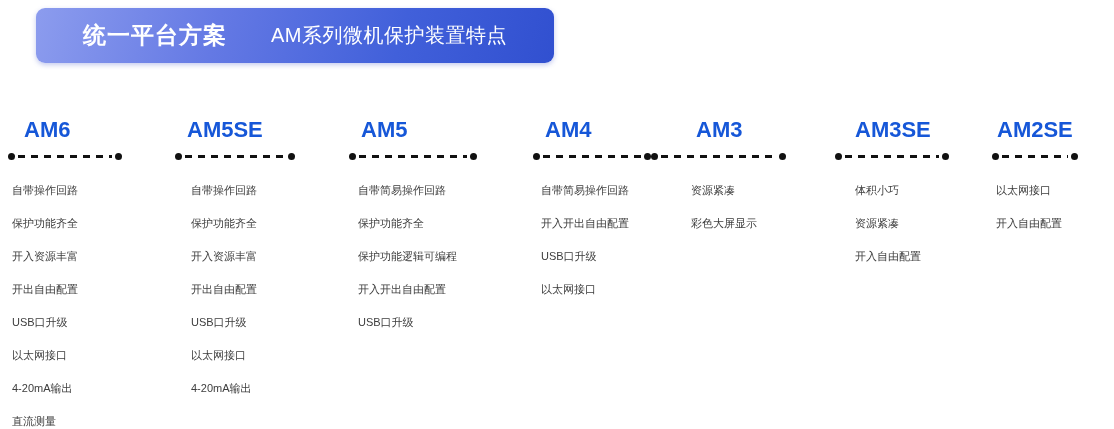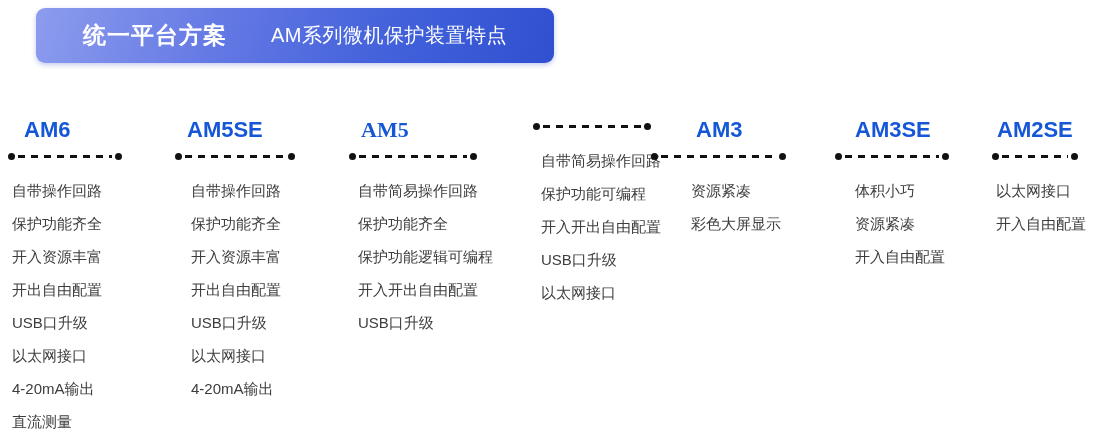--- a/index.html
+++ b/index.html
@@ -31,27 +31,27 @@
     height:30px; line-height:28px; white-space:nowrap;
   }
   .dash { display:flex; align-items:center; height:9px; margin-top:6px; }
   .dot  { width:7px; height:7px; border-radius:50%; background:#111111; flex:none; }
   .dashline {
     flex:1; height:2.5px; margin:0 3px;
     background-image:repeating-linear-gradient(90deg,#111111 0 7px,transparent 7px 13px);
   }
   ul.features { list-style:none; margin:13px 0 0 0; padding:0; }
   .features li {
-    font-size:15px; color:#3d3d3d; line-height:33px; white-space:nowrap;
+    font-size:11px; color:#3d3d3d; line-height:33px; white-space:nowrap;
   }
 
   
   .c0 { left:8px;   } .c0 .dash { width:114px; } .c0 .col-title { padding-left:16px; } .c0 .features { padding-left:4px;  }
   .c1 { left:175px; } .c1 .dash { width:120px; } .c1 .col-title { padding-left:12px; } .c1 .features { padding-left:16px; }
-  .c2 { left:349px; } .c2 .dash { width:128px; } .c2 .col-title { padding-left:12px;font-family:Liberation Serif, serif; } .c2 .features { padding-left:9px;  }
+  .c2 { left:349px; } .c2 .dash { width:128px; } .c2 .col-title { padding-left:12px; } .c2 .features { padding-left:9px;  }
   .c3 { left:533px; } .c3 .dash { width:118px; } .c3 .col-title { padding-left:12px; } .c3 .features { padding-left:8px;  }
   .c4 { left:651px; } .c4 .dash { width:135px; } .c4 .col-title { padding-left:45px; } .c4 .features { padding-left:40px; }
   .c5 { left:835px; } .c5 .dash { width:114px; } .c5 .col-title { padding-left:20px; } .c5 .features { padding-left:20px; }
   .c6 { left:992px; } .c6 .dash { width:86px;  } .c6 .col-title { padding-left:5px;  } .c6 .features { padding-left:4px;  }
 </style>
 </head>
 <body>
 
 <div class="banner">
   <span class="banner-title">统一平台方案</span>
@@ -105,28 +105,28 @@
   <ul class="features">
     <li>自带简易操作回路</li>
     <li>保护功能齐全</li>
     <li>保护功能逻辑可编程</li>
     <li>开入开出自由配置</li>
     <li>USB口升级</li>
   </ul>
 </div>
 
 <div class="col c3">
+  <div class="col-title">AM4</div>
   <div class="dash">
     <span class="dot"></span>
     <span class="dashline"></span>
     <span class="dot"></span>
   </div>
   <ul class="features">
     <li>自带简易操作回路</li>
-    <li>保护功能可编程</li>
     <li>开入开出自由配置</li>
     <li>USB口升级</li>
     <li>以太网接口</li>
   </ul>
 </div>
 
 <div class="col c4">
   <div class="col-title">AM3</div>
   <div class="dash">
     <span class="dot"></span>

